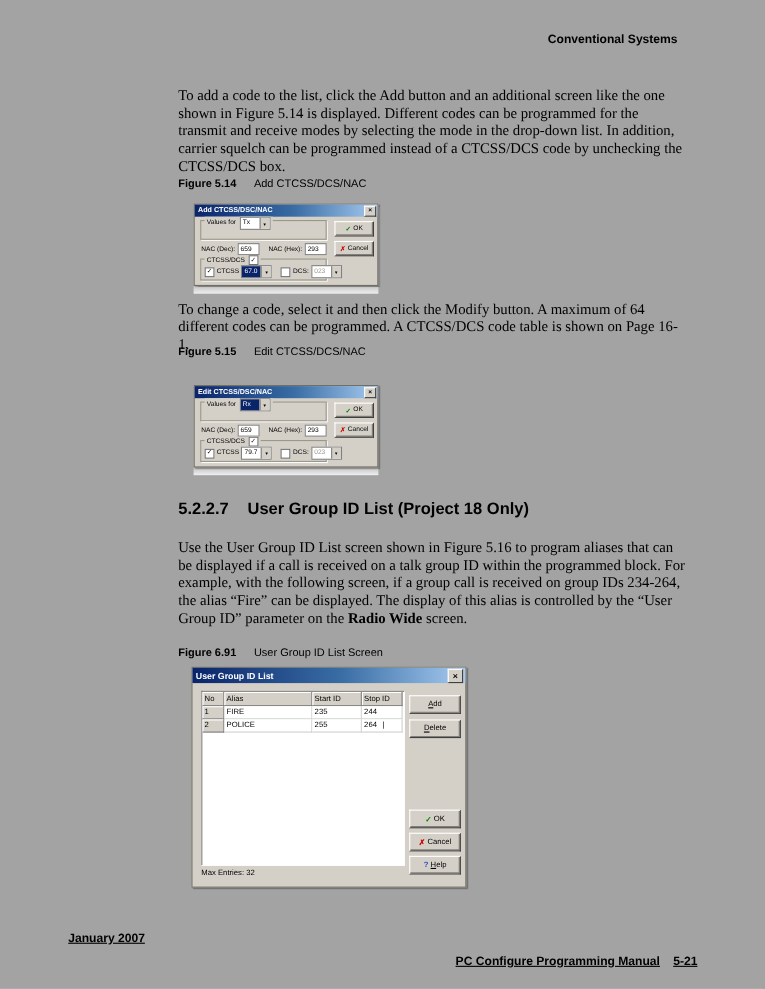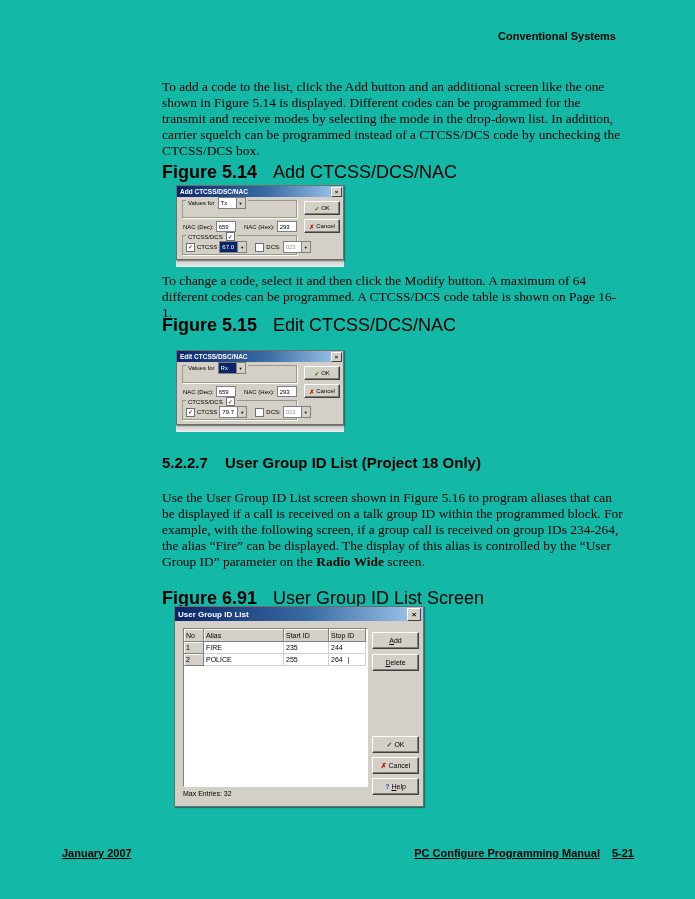--- a/index.html
+++ b/index.html
@@ -1,33 +1,33 @@
 <!DOCTYPE html>
 <html><head>
 <meta charset="utf-8">
 <style>
   html,body{margin:0;padding:0;background:#fff;}
-  .page{position:relative;width:695px;height:899px;background:#14b8a6;overflow:hidden;
+  .page{position:relative;width:695px;height:899px;background:#a3a3a3;overflow:hidden;
         font-family:"Liberation Serif",serif;color:#111;}
 
   
   .hdr-right{position:absolute;top:30px;right:79px;
              font:bold 11px "Liberation Sans",sans-serif;color:#000;}
   .para{position:absolute;left:162px;width:462px;font-size:13.4px;line-height:16px;color:#000;}
   #p1{top:79px}#p2{top:273px}#p3{top:490px}
   .figcap{position:absolute;left:162px;font-family:"Liberation Sans",sans-serif;
-          font-size:18px;color:#000;}
+          font-size:10px;color:#000;}
   .figcap .flabel{font-weight:bold;margin-right:16px;}
   #cap514{top:162px}#cap515{top:315px}#cap516{top:588px}
   .sechead{position:absolute;left:162px;top:454px;
            font:bold 15px "Liberation Sans",sans-serif;color:#000;}
   .sechead .num{display:inline-block;width:63px;}
   .foot{position:absolute;top:847px;font:bold 11px "Liberation Sans",sans-serif;color:#000;text-decoration:underline;}
   .foot-left{left:62px;}
-  .foot-right{right:61px;}
+  .foot-right{right:61px;margin-top:21px;}
   .foot-right .pgnum{margin-left:12px;}
 
   
   .shot{position:absolute;margin-left:14px;}
   .shot .strip{height:7px;background:linear-gradient(#c4c4c4,#efefef);}
   .dlg{position:relative;background:#d4d0c8;border:1px solid #716f64;
        box-shadow:1px 1px 1px rgba(0,0,0,.35);
        font-family:"Liberation Sans",sans-serif;color:#000;}
   .tbar{display:flex;align-items:center;background:linear-gradient(90deg,#0a246a,#3a6ea5 55%,#a6caf0);
         color:#fff;font-weight:bold;}

